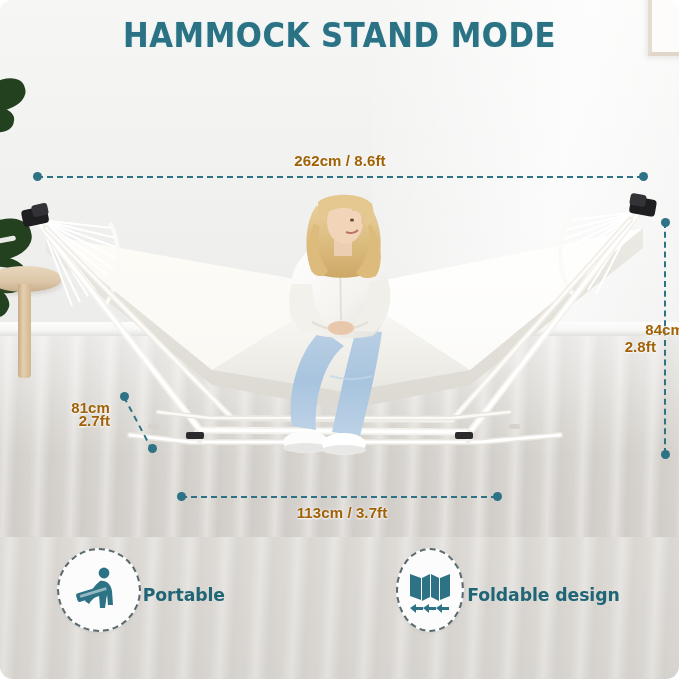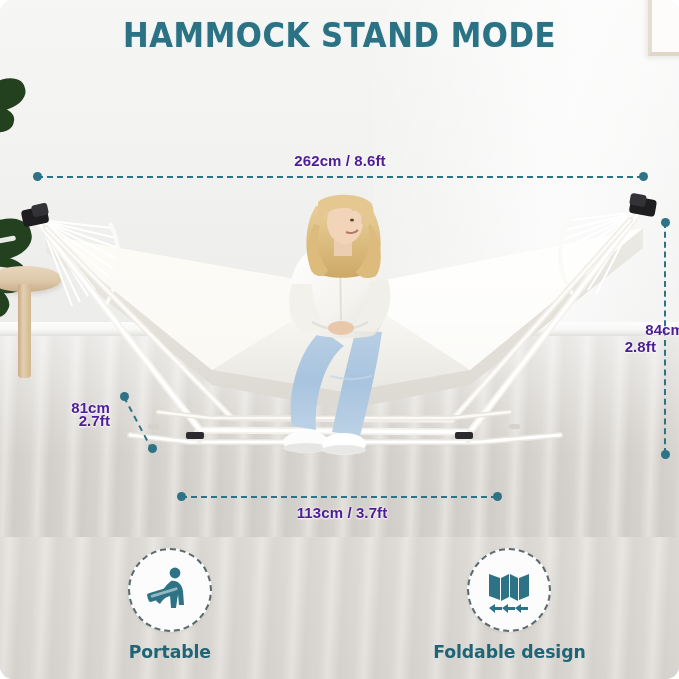--- a/index.html
+++ b/index.html
@@ -110,21 +110,21 @@
     border-top: 2px dashed #2d7385;
   }
   .dim-dot {
     position: absolute;
     width: 9px; height: 9px;
     border-radius: 50%;
     background: #2d7385;
   }
   .dim-label {
     position: absolute;
-    color: #4c1d95;
+    color: #a16207;
     font-size: 15px;
     font-weight: 700;
     letter-spacing: .1px;
     line-height: 1.12;
     white-space: nowrap;
     text-shadow: 0 1px 2px rgba(255,255,255,.85), 0 0 3px rgba(255,255,255,.8);
   }
   .dim-label.center { text-align: center; }
   .dim-label.right  { text-align: right; }
 
@@ -157,21 +157,20 @@
       linear-gradient(180deg, #dedbd6 0%, #d8d5d0 100%);
     display: flex;
     align-items: flex-start;
     justify-content: space-around;
     padding-top: 11px;
     box-sizing: border-box;
   }
   .feature {
     width: 33.33%;
     display: flex;
-    flex-direction: column;
     align-items: center;
   }
   .feature-circle {
     width: 80px; height: 80px;
     border-radius: 50%;
     background: #fcfcfc;
     border: 2px dashed #5a6a6e;
     display: flex;
     align-items: center;
     justify-content: center;

